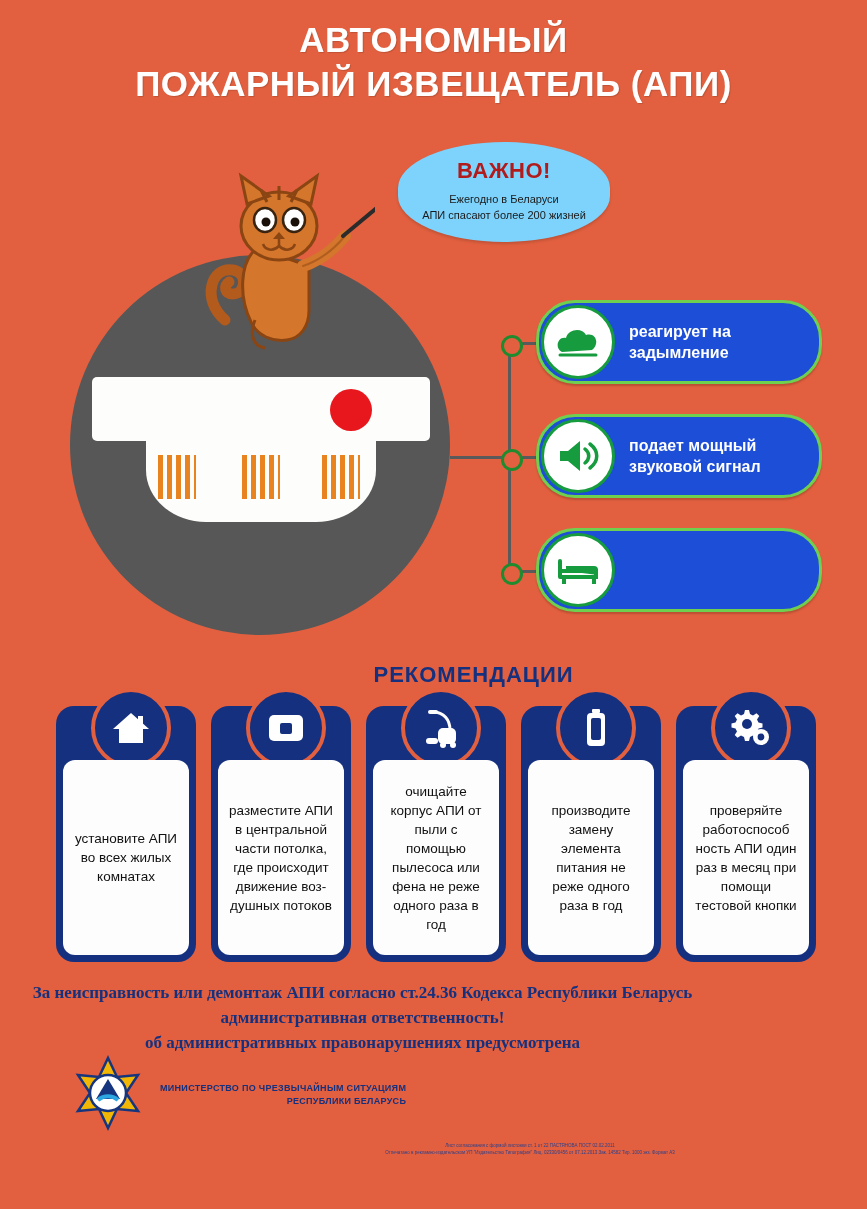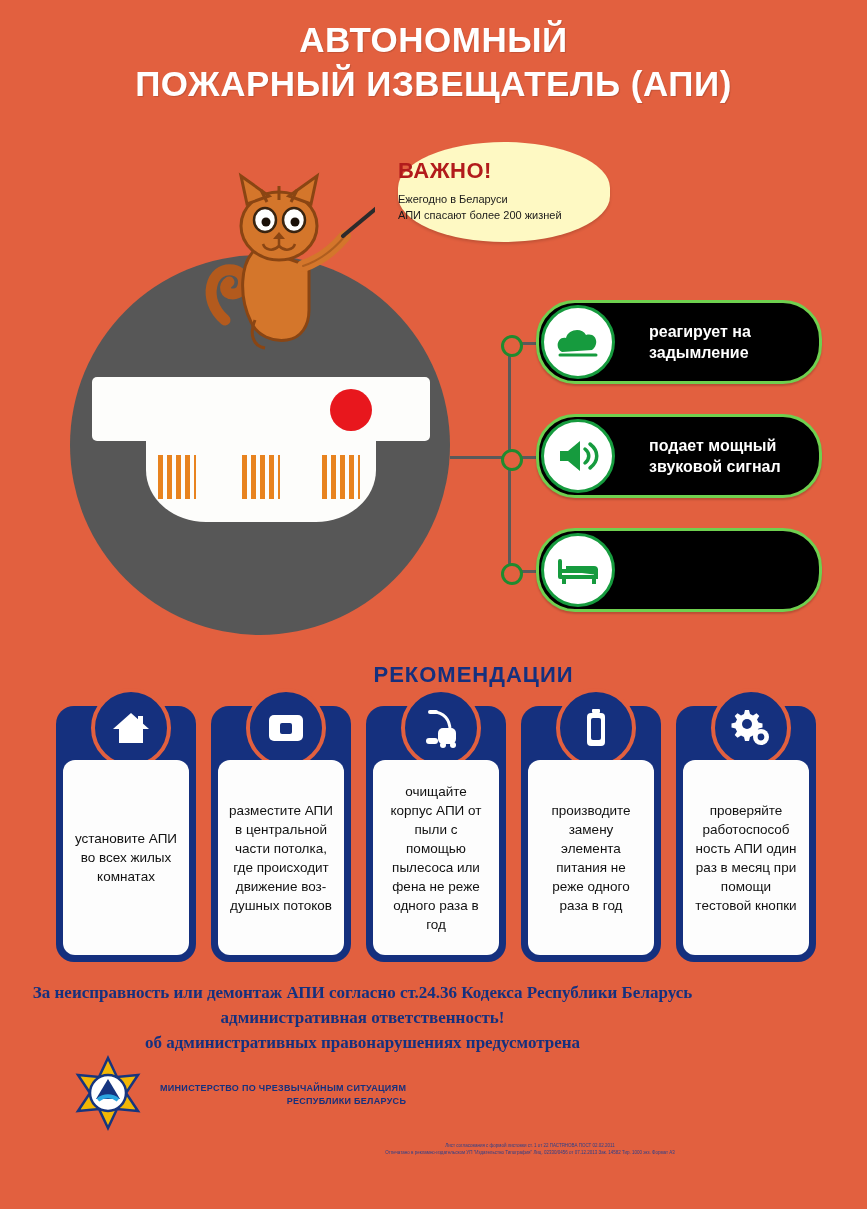--- a/index.html
+++ b/index.html
@@ -29,23 +29,24 @@
     text-shadow: 1px 1px 1px rgba(0,0,0,0.15);
   }
 
   
   .important-bubble {
     position: absolute;
     left: 398px;
     top: 142px;
     width: 212px;
     height: 100px;
-    background: #fef9c3;
+    background: #7dd3fc;
     border-radius: 50% / 46%;
     box-shadow: 0 2px 3px rgba(0,0,0,0.15);
+    text-align: center;
   }
   .important-title {
     color: #b21b1b;
     font-weight: bold;
     font-size: 22px;
     margin-top: 16px;
     letter-spacing: 0.5px;
   }
   .important-text {
     color: #1a1a1a;
@@ -165,27 +166,26 @@
     width: 20px;
     height: 3px;
     background: #5a5a5a;
   }
   .pill {
     position: absolute;
     left: 46px;
     top: 0;
     width: 280px;
     height: 78px;
-    background: #000000;
+    background: #1d4ed8;
     border: 3px solid #6fd04f;
     border-radius: 39px;
     display: flex;
     align-items: center;
     box-shadow: 0 2px 2px rgba(0,0,0,0.18);
-    gap: 20px;
   }
   .pill-icon {
     width: 68px;
     height: 68px;
     margin-left: 2px;
     background: #ffffff;
     border: 3px solid #169b3e;
     border-radius: 50%;
     display: flex;
     align-items: center;

